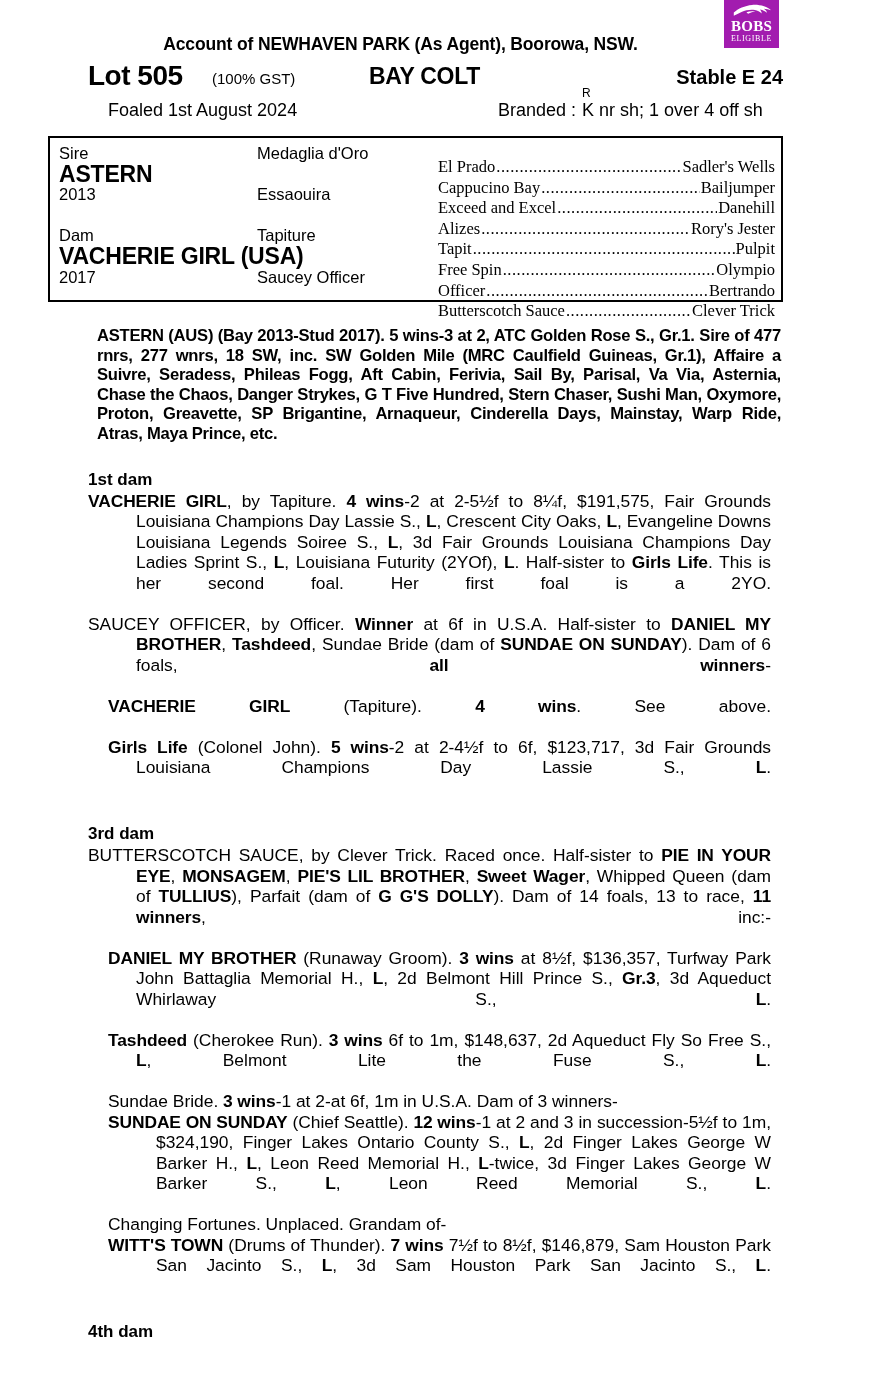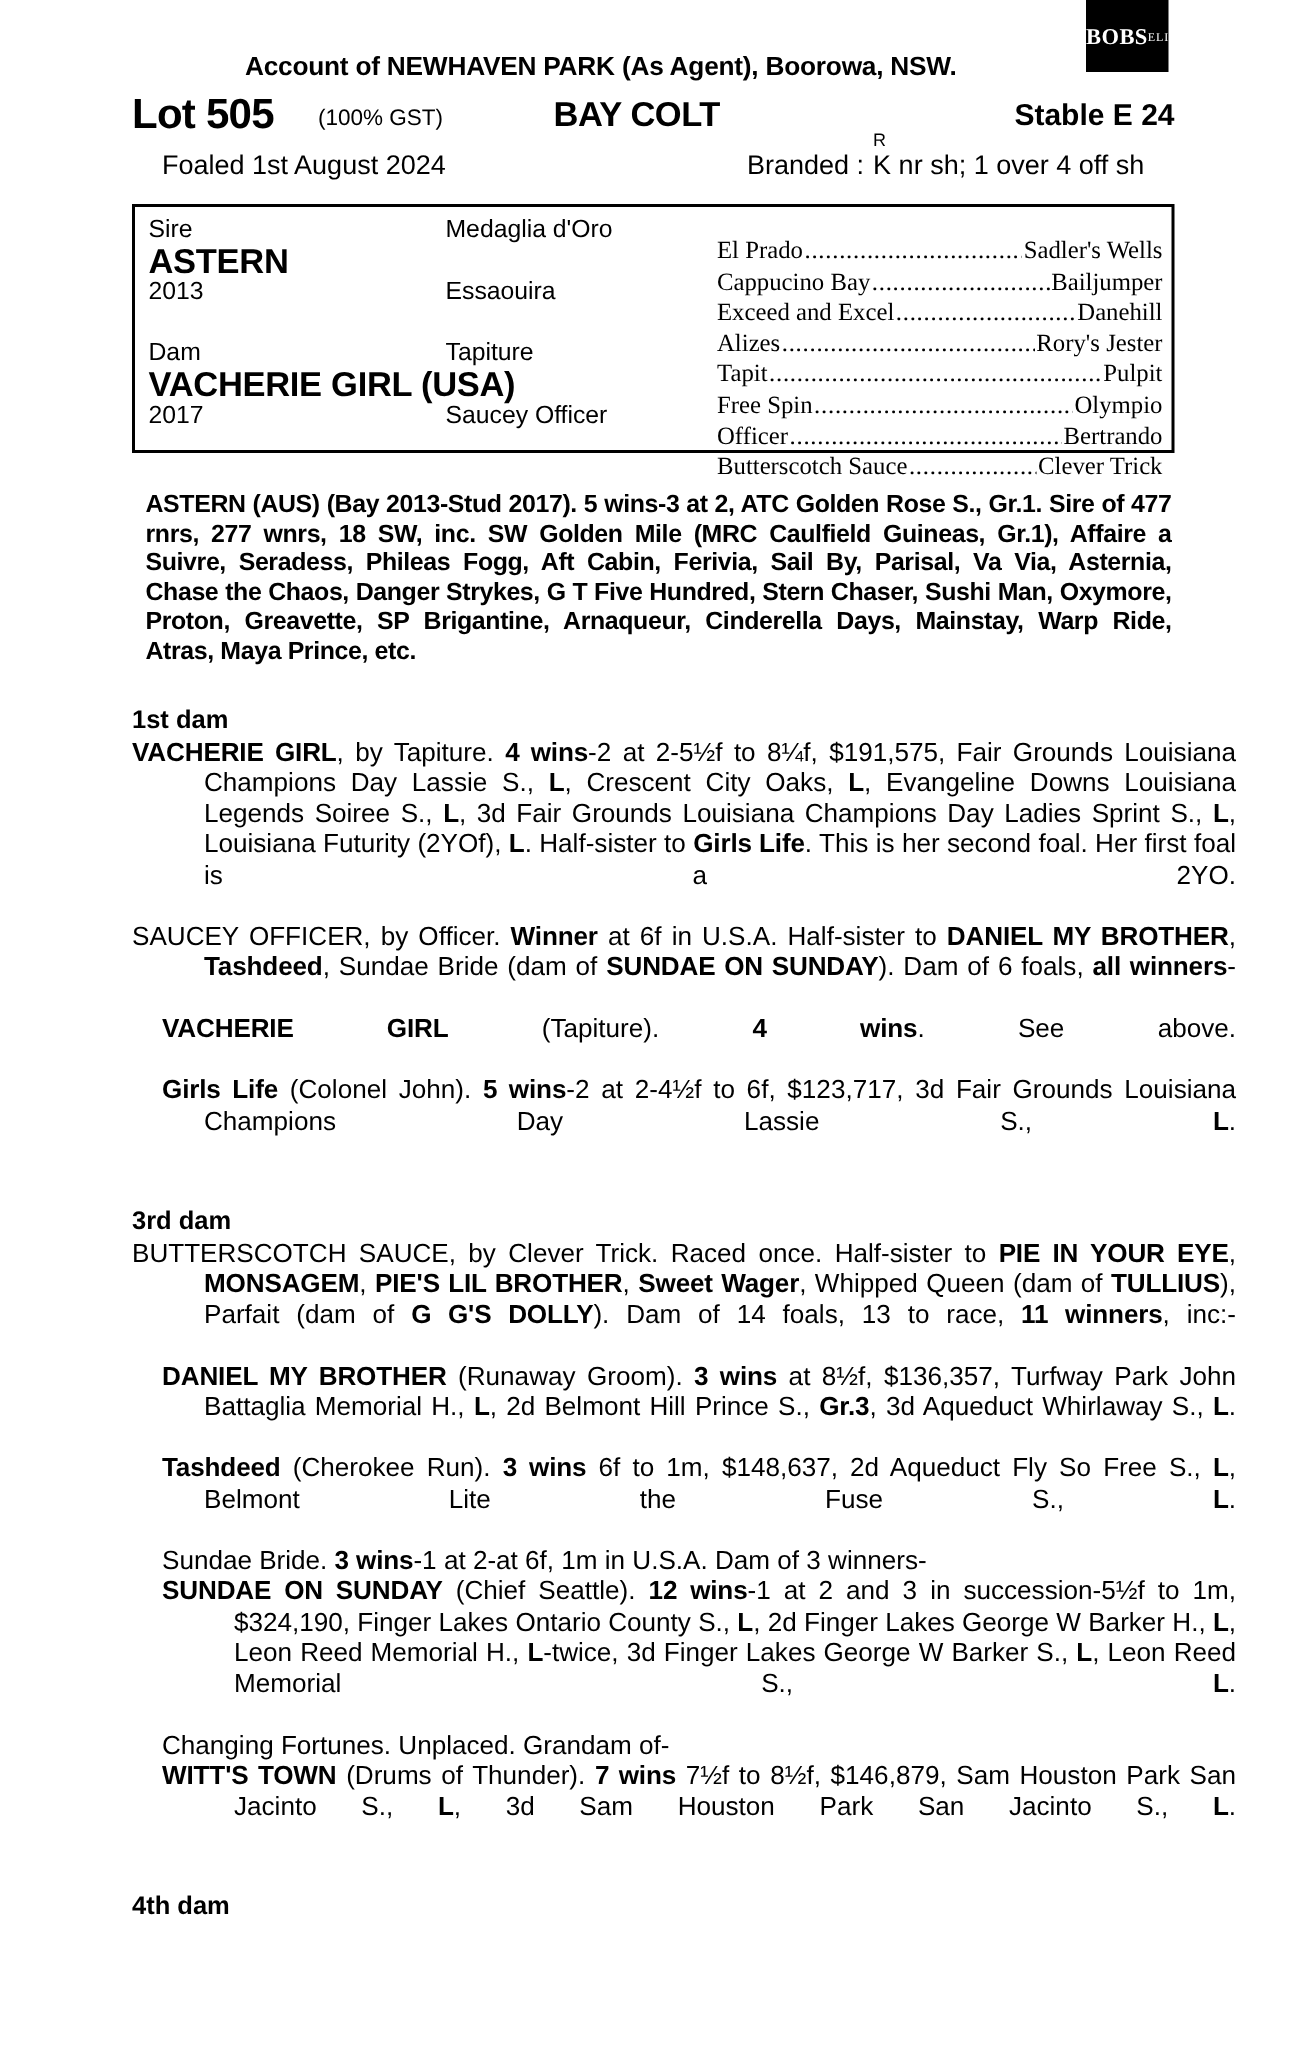--- a/index.html
+++ b/index.html
@@ -36,22 +36,23 @@
     letter-spacing: -0.15px;
     padding-right: 70px;
     white-space: nowrap;
   }
   .bobs-logo {
     position: absolute;
     right: 4px;
     top: 0px;
     width: 55px;
     height: 48px;
-    background: #000000;
+    background: #a21caf;
     display: flex;
+    flex-direction: column;
     align-items: center;
     justify-content: flex-start;
     padding-top: 2px;
     box-sizing: border-box;
   }
   .bobs-horse {
     width: 42px;
     height: 17px;
     display: block;
   }
@@ -142,21 +143,21 @@
   .brand-sym .sup {
     position: absolute;
     top: -11px;
     left: 1px;
     font-size: 12px;
     line-height: 12px;
   }
 
   
   .ped-box {
-    margin: 12px 88px 0 88px;
+    margin: 12px 88px 0 48px;
     border: 2px solid #000000;
     height: 166px;
     position: relative;
     box-sizing: border-box;
   }
   .ped-inner {
     position: relative;
     padding: 5px 0 0 0;
     height: 100%;
     box-sizing: border-box;
@@ -204,21 +205,21 @@
     font-weight: bold;
     font-size: 16.6px;
     line-height: 19.6px;
     text-align: justify;
     letter-spacing: -0.25px;
     padding-left: 9px;
     padding-right: 2px;
   }
 
   
-  .dam-section { margin: 0 47px 0 88px; }
+  .dam-section { margin: 0 100px 0 88px; }
   .dam-head {
     font-weight: bold;
     font-size: 17px;
     line-height: 20px;
     margin-top: 26px;
     margin-bottom: 1px;
   }
   .ent {
     font-size: 17.4px;
     line-height: 20.5px;

